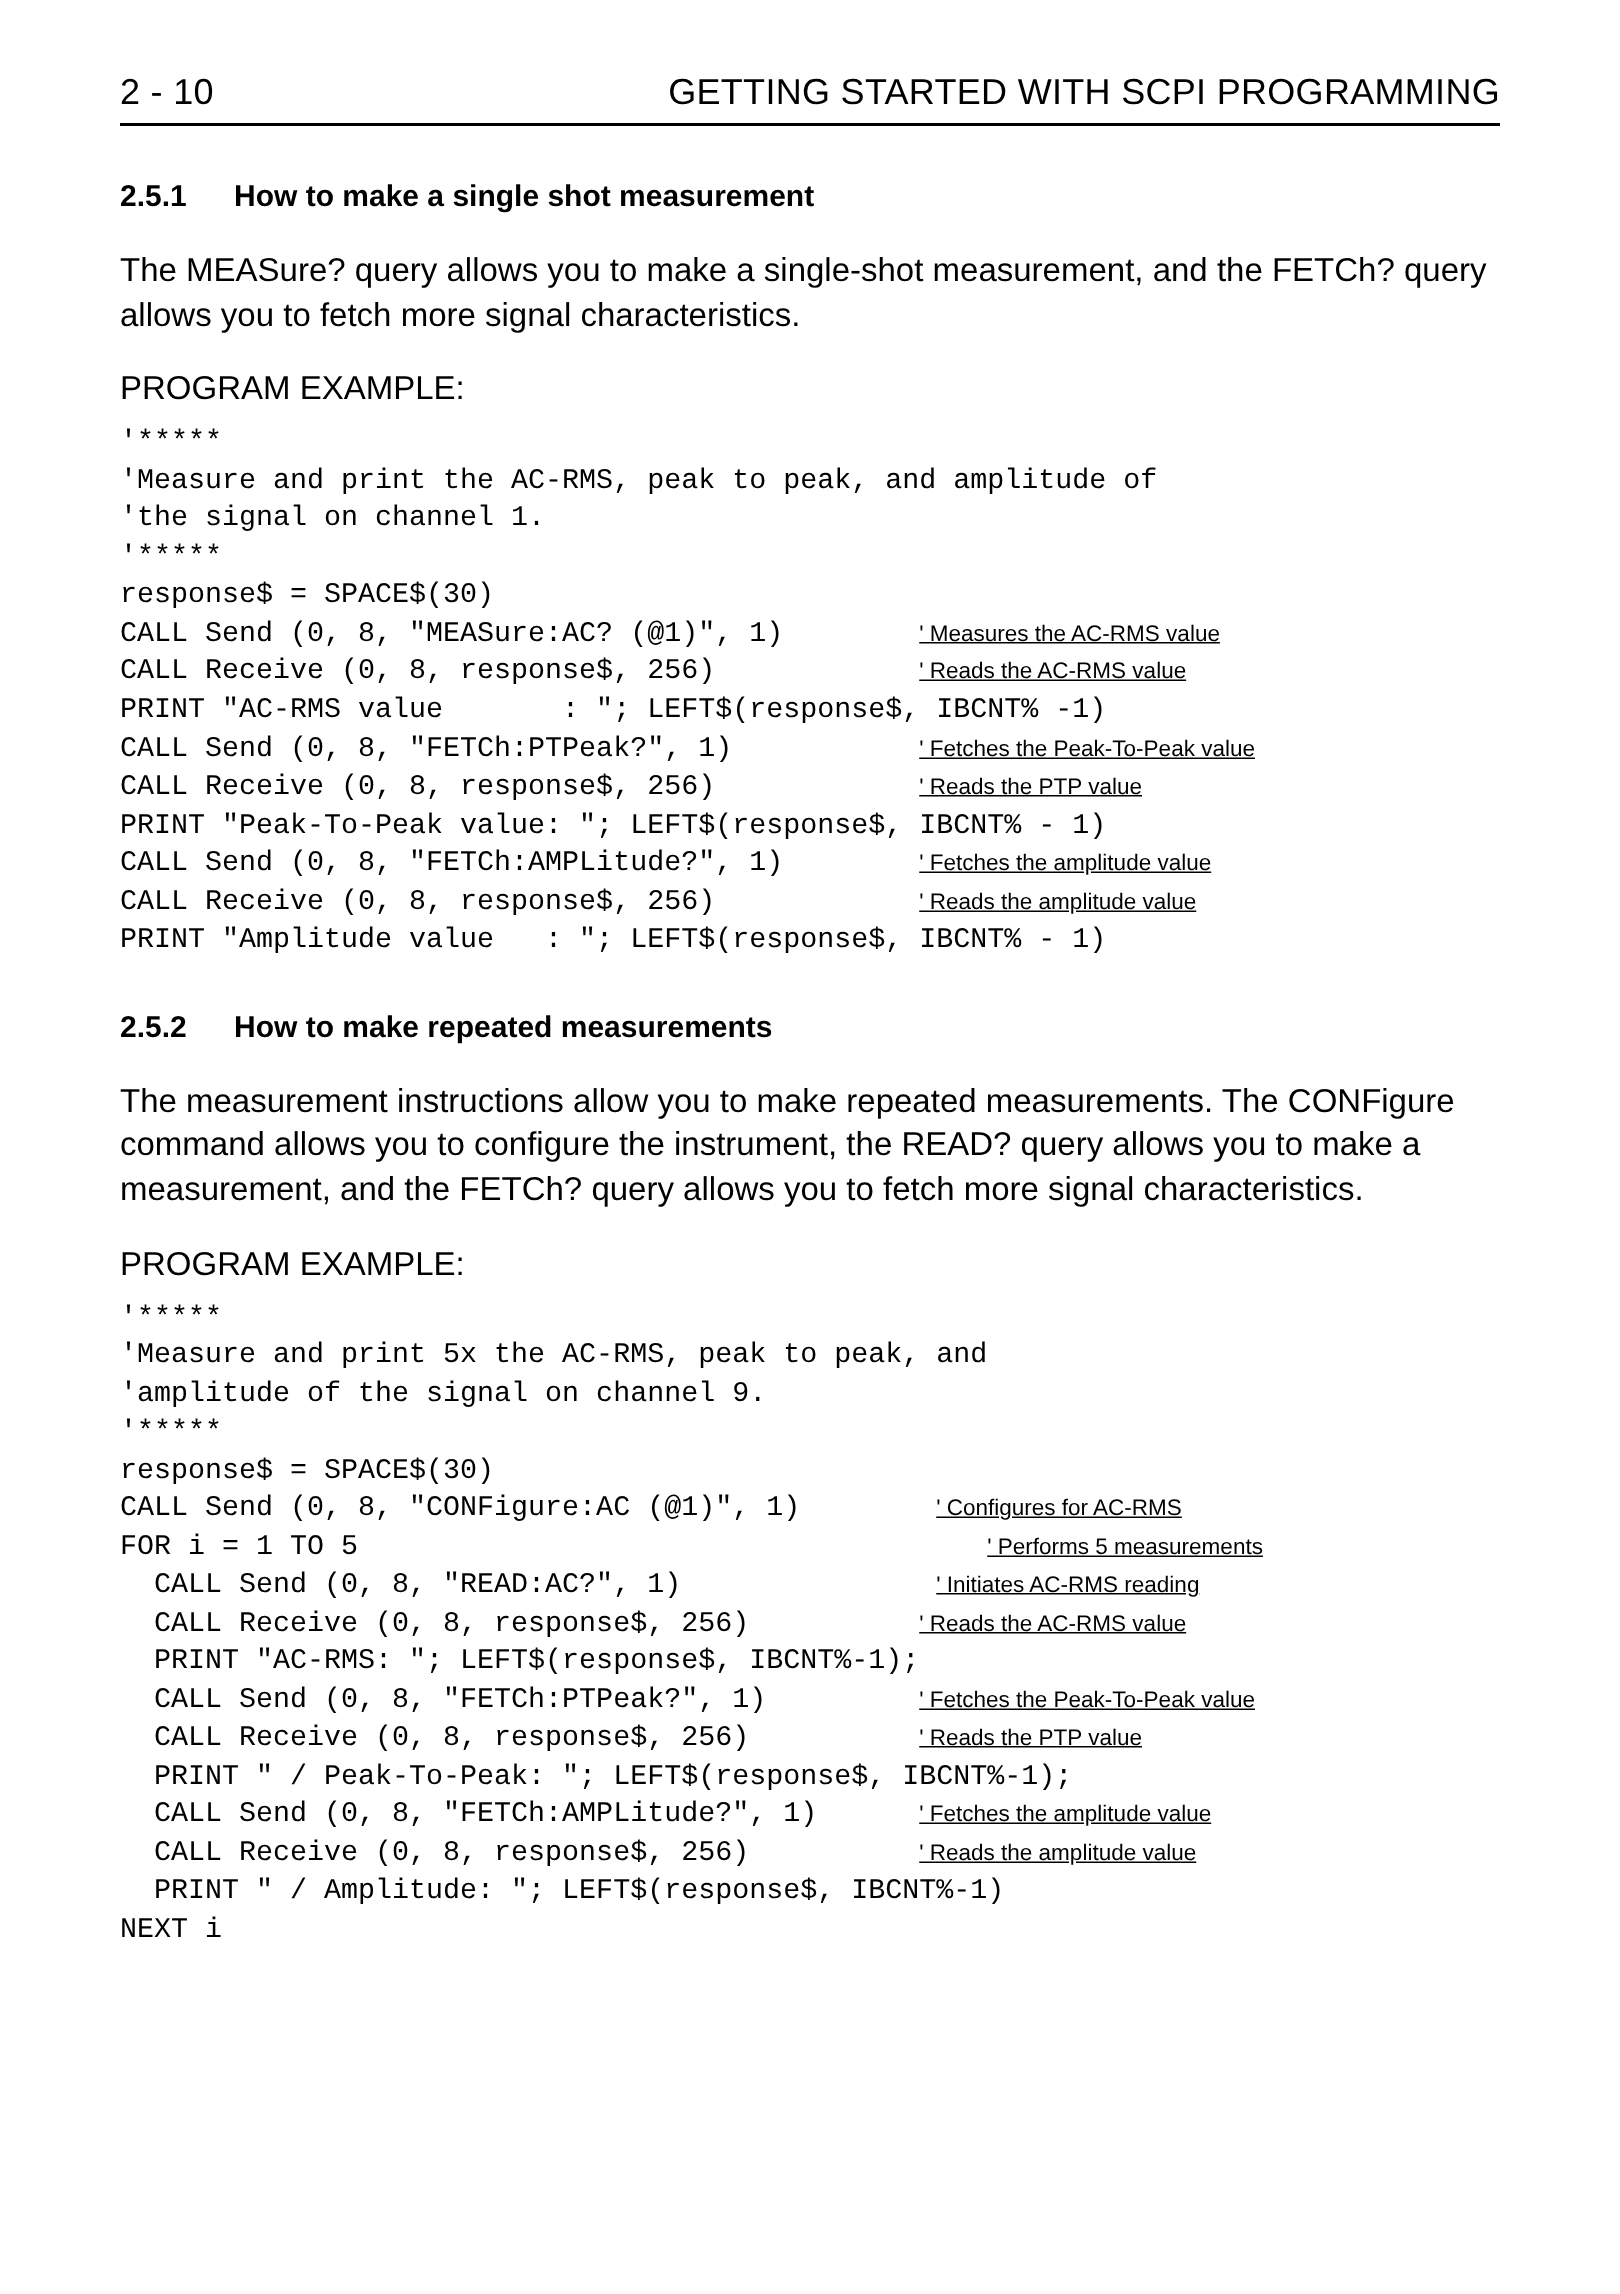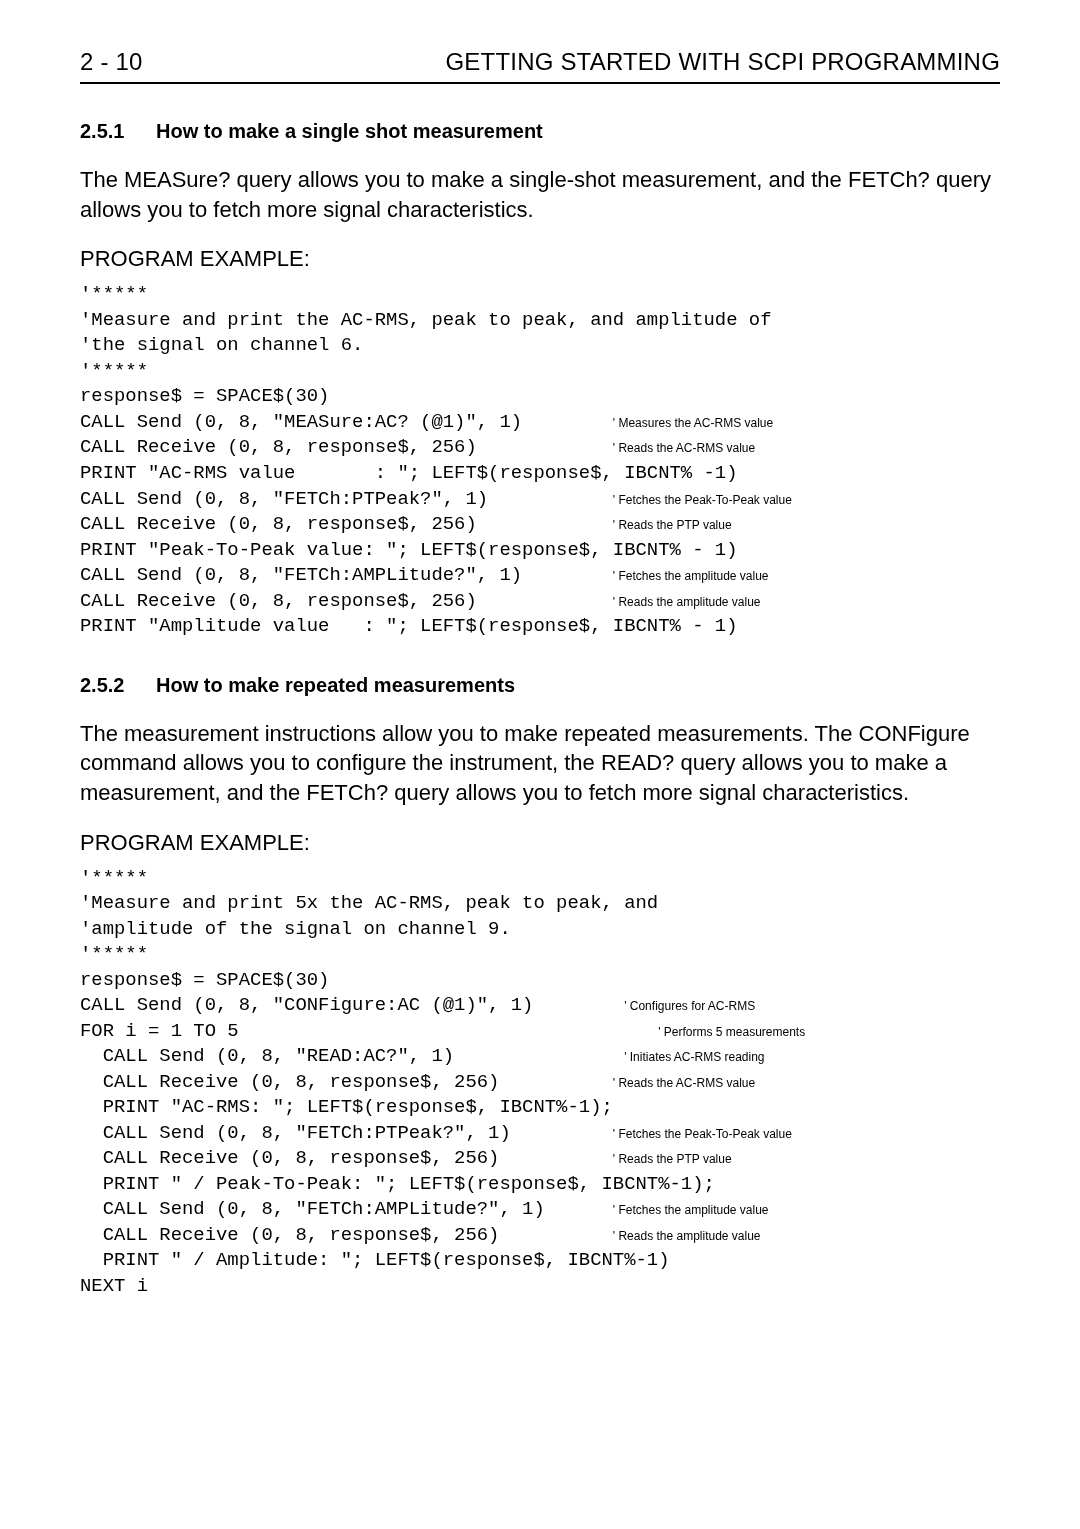--- a/index.html
+++ b/index.html
@@ -46,21 +46,22 @@
     }
     pre.code {
       font-family: "Courier New", Courier, monospace;
       font-size: 18.9px;
       line-height: 1.35;
       white-space: pre;
       margin: 0 0 34px 0;
     }
     pre.code .cmt {
       font-family: Arial, Helvetica, sans-serif;
-      font-size: 12px;
+      font-size: 15px;
+      text-decoration: underline;
     }
   </style>
 </head>
 <body>
 
 <div class="page">
 
   <div class="header-row">
     <span>2 - 10</span>
     <span>GETTING STARTED WITH SCPI PROGRAMMING</span>
@@ -70,21 +71,21 @@
   <h3 class="subsection-heading">
     <span class="subsection-num">2.5.1</span><span>How to make a single shot measurement</span>
   </h3>
 
   <p class="body-text">The MEASure? query allows you to make a single-shot measurement, and the FETCh? query allows you to fetch more signal characteristics.</p>
 
   <p class="program-heading">PROGRAM EXAMPLE:</p>
 
 <pre class="code"><span>'*****</span>
 <span>'Measure and print the AC-RMS, peak to peak, and amplitude of</span>
-<span>'the signal on channel 6.</span>
+<span>'the signal on channel 1.</span>
 <span>'*****</span>
 <span>response$ = SPACE$(30)</span>
 <span>CALL Send (0, 8, "MEASure:AC? (@1)", 1)</span>        <span class="cmt">' Measures the AC-RMS value</span>
 <span>CALL Receive (0, 8, response$, 256)</span>            <span class="cmt">' Reads the AC-RMS value</span>
 <span>PRINT "AC-RMS value       : "; LEFT$(response$, IBCNT% -1)</span>
 <span>CALL Send (0, 8, "FETCh:PTPeak?", 1)</span>           <span class="cmt">' Fetches the Peak-To-Peak value</span>
 <span>CALL Receive (0, 8, response$, 256)</span>            <span class="cmt">' Reads the PTP value</span>
 <span>PRINT "Peak-To-Peak value: "; LEFT$(response$, IBCNT% - 1)</span>
 <span>CALL Send (0, 8, "FETCh:AMPLitude?", 1)</span>        <span class="cmt">' Fetches the amplitude value</span>
 <span>CALL Receive (0, 8, response$, 256)</span>            <span class="cmt">' Reads the amplitude value</span>

